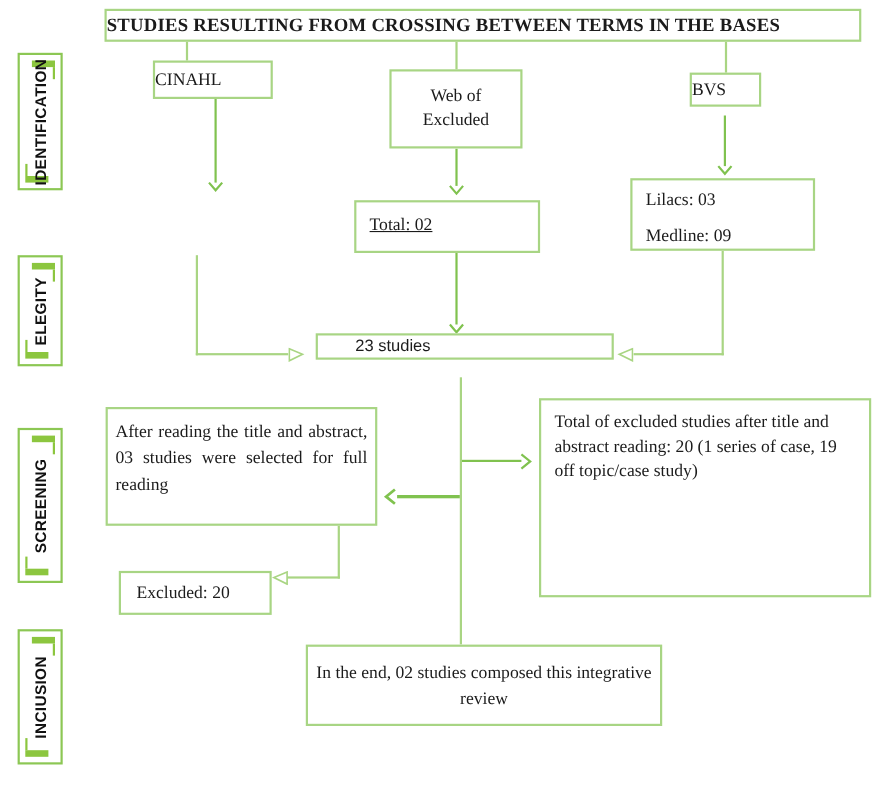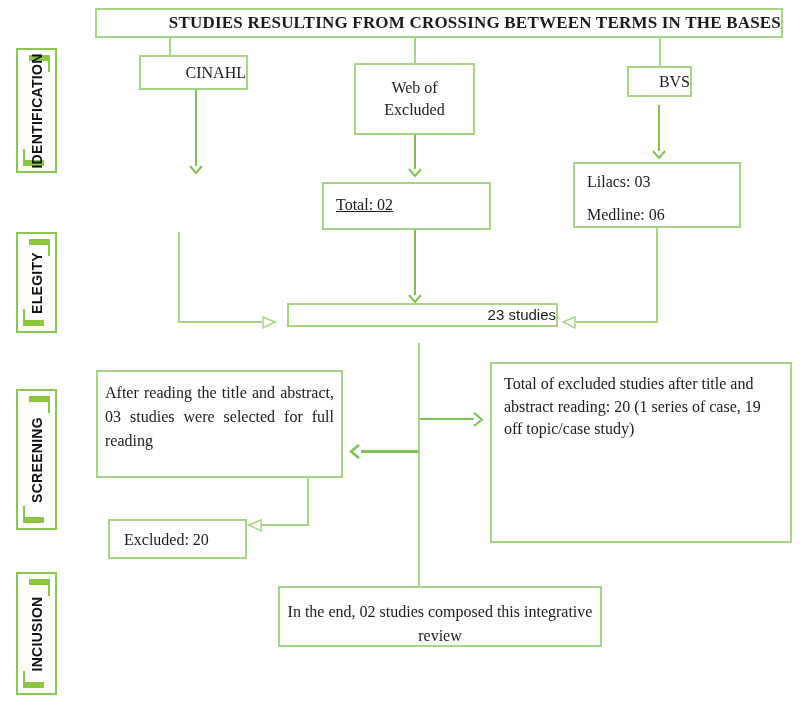--- a/index.html
+++ b/index.html
@@ -4,21 +4,21 @@
 <style>
   html,body{margin:0;padding:0;background:#ffffff;}
   #canvas{
     position:relative;width:803px;height:718px;background:#ffffff;overflow:hidden;
     font-family:"Liberation Serif", serif;color:#1b1b1b;
   }
   .gbox{
     position:absolute;background:#ffffff;border:2px solid #a8d584;box-sizing:border-box;
     font-size:16px;line-height:1.35;
   }
-  .center-txt{display:flex;align-items:center;justify-content:flex-end;text-align:center;}
+  .center-txt{display:flex;align-items:center;justify-content:flex-start;text-align:center;}
   .italic{}
   .title-box{
     border:2px solid #a8d584;font-weight:bold;font-size:17px;letter-spacing:.2px;
   }
   .sans{font-family:"Liberation Sans", sans-serif;}
   
   .vline,.hline{position:absolute;background:#a9d583;}
   .vline{width:2px;}
   .hline{height:2px;}
   .strong{background:#80c24f;}
@@ -160,36 +160,36 @@
     <span>BVS</span>
   </div>
 
 
   <div class="gbox pad-l" style="left:322px;top:182px;width:169px;height:48px;text-decoration:underline;">
     <span>Total: 02</span>
   </div>
 
   <div class="gbox" style="left:573px;top:162px;width:168px;height:66px;padding:7px 0 0 12px;">
     <div>Lilacs: 03</div>
-    <div style="margin-top:11px;">Medline: 06</div>
+    <div style="margin-top:11px;">Medline: 09</div>
   </div>
 
   <div class="gbox center-txt sans" style="left:287px;top:303px;width:271px;height:24px;font-size:15px;padding-left:34px;">
     <span>23 studies</span>
   </div>
 
   <div class="gbox just" style="left:96px;top:370px;width:247px;height:108px;">
     <span>After reading the title and abstract, 03 studies were selected for full reading</span>
   </div>
 
   <div class="gbox para" style="left:490px;top:362px;width:302px;height:181px;">
     <p>Total of excluded studies after title and abstract reading: 20 (1 series of case, 19 off topic/case study)</p>
   </div>
 
   <div class="gbox" style="left:108px;top:519px;width:139px;height:40px;padding:8px 0 0 14px;">
     <span>Excluded: 20</span>
   </div>
 
-  <div class="gbox final-box" style="left:278px;top:586px;width:324px;height:61px;text-align:center;">
+  <div class="gbox final-box" style="left:278px;top:586px;width:324px;height:74px;text-align:center;">
     <span>In the end, 02 studies composed this integrative review</span>
   </div>
 
 </div>
 
 </body></html>

